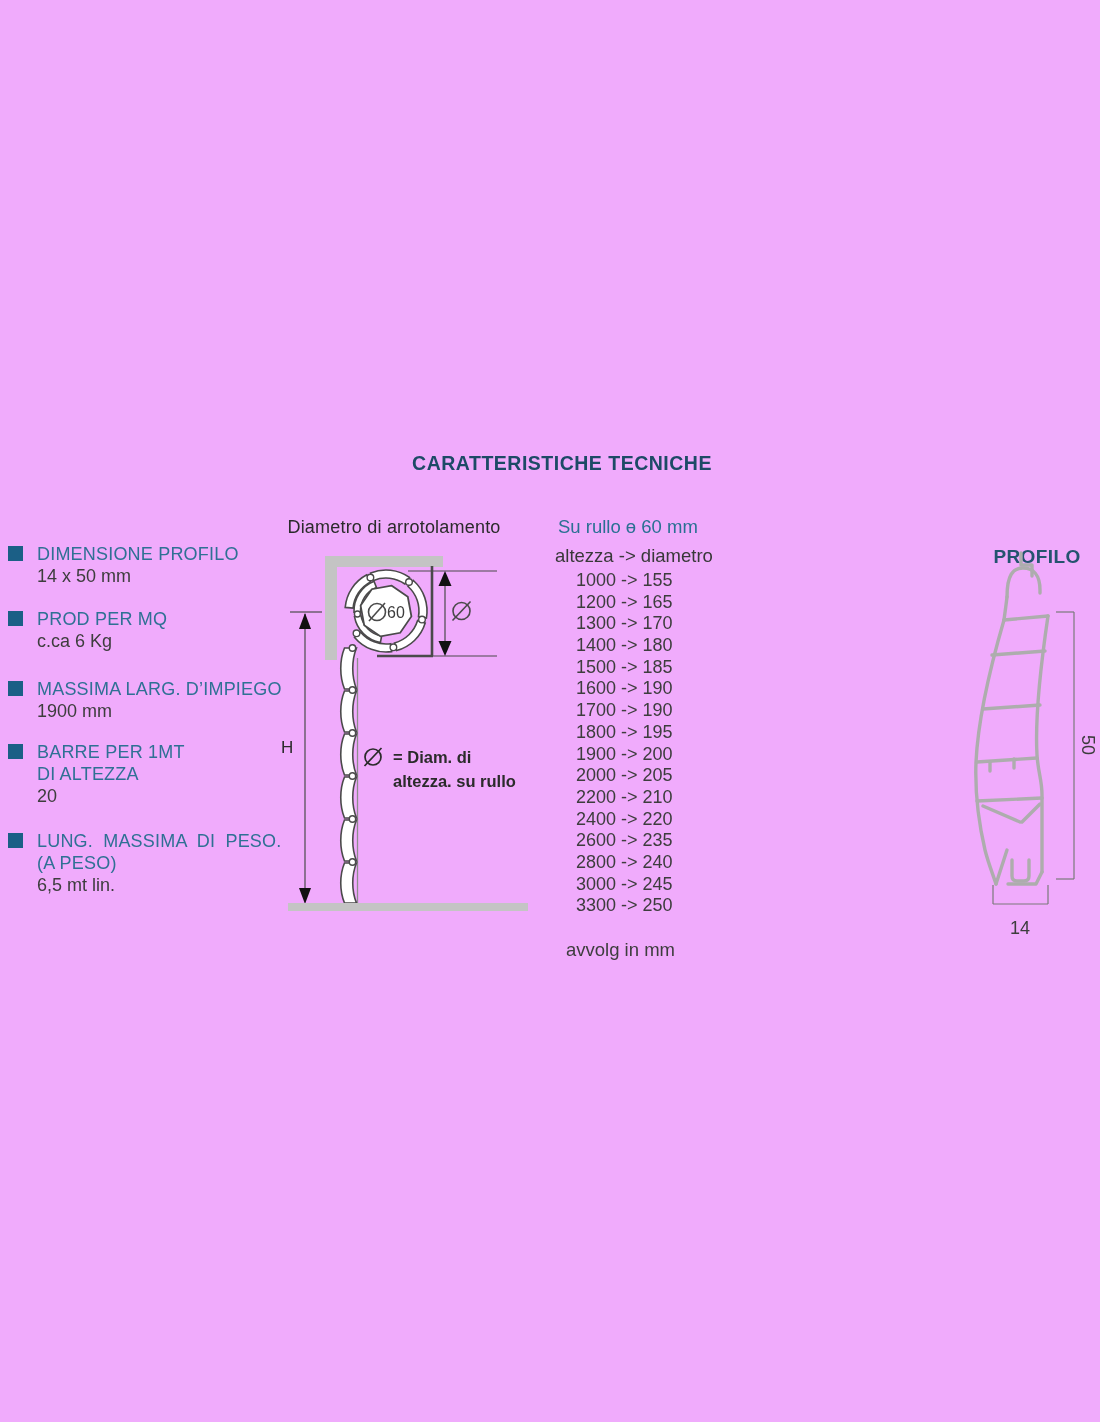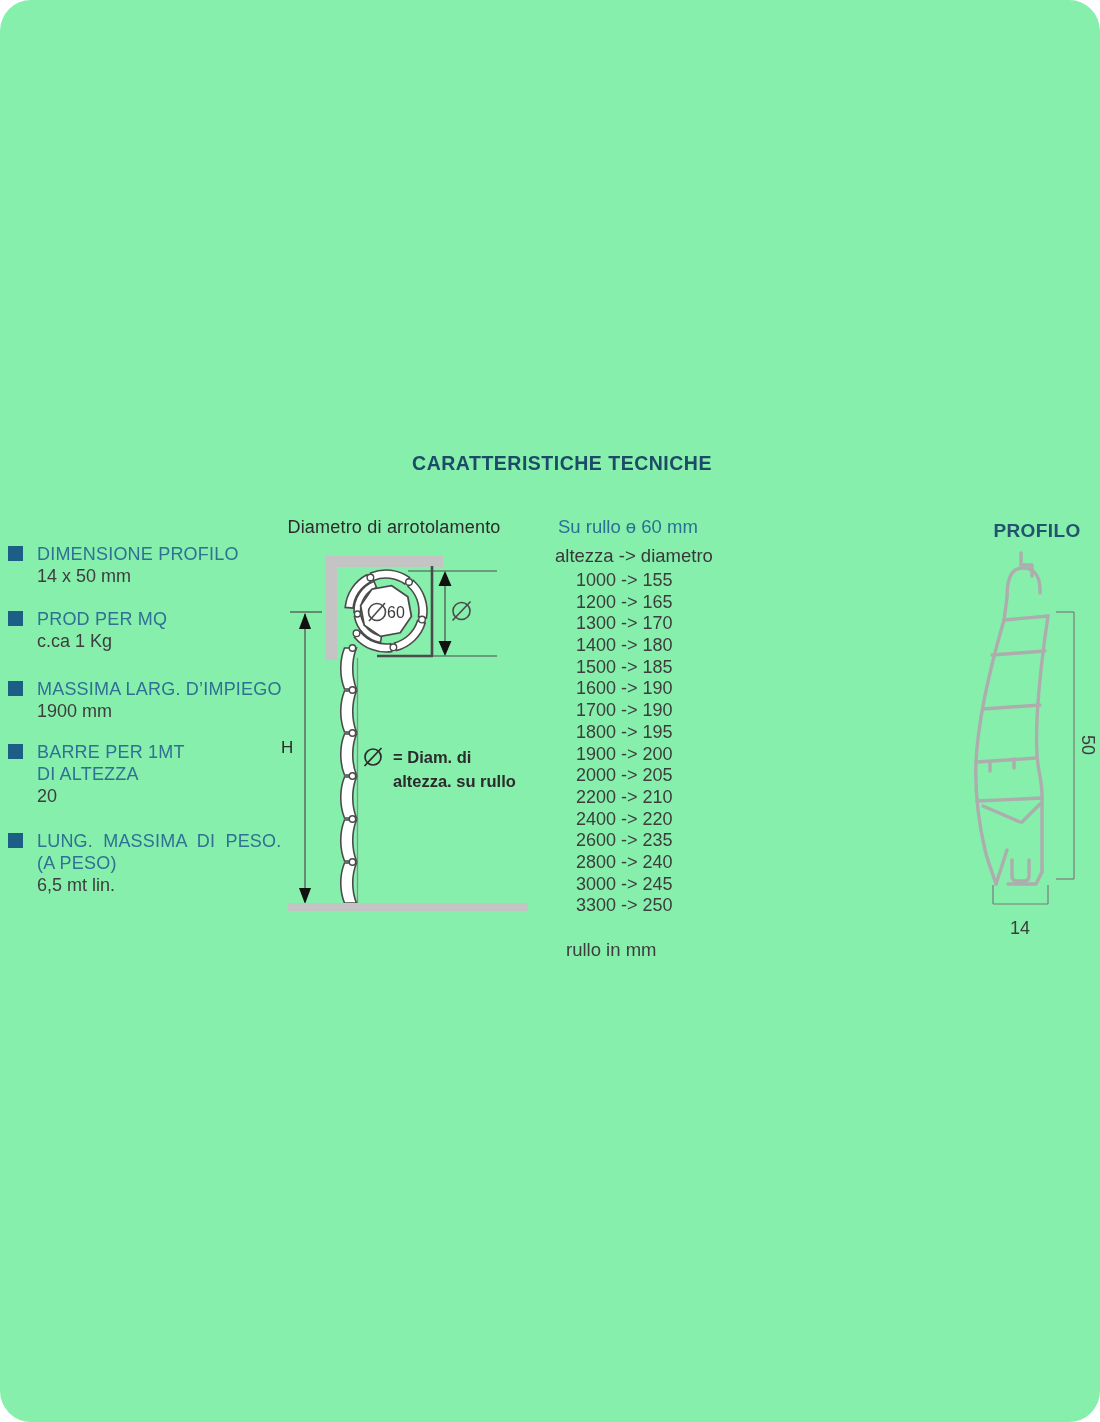--- a/index.html
+++ b/index.html
@@ -1,18 +1,18 @@
 <!DOCTYPE html>
 <html><head>
 <meta charset="utf-8">
 <style>
   html,body{margin:0;padding:0;background:#fff;}
   .page{
-    position:relative;width:1100px;height:1422px;background:#86efac;overflow:hidden;
-    font-family:"Liberation Sans","DejaVu Sans",sans-serif;color:#3d3d3d;border-radius:31px;
+    position:relative;width:1100px;height:1422px;background:#f0abfc;overflow:hidden;
+    font-family:"Liberation Sans","DejaVu Sans",sans-serif;color:#3d3d3d;
   }
   .page-title{
     position:absolute;top:452px;left:562px;transform:translateX(-50%);
     font-size:19.5px;font-weight:bold;letter-spacing:.5px;color:#1d4a66;white-space:nowrap;
   }
   
   .spec{position:absolute;left:8px;width:290px;}
   .spec .bullet{position:absolute;left:0;top:3px;width:15px;height:15px;background:#1b5f86;}
   .spec .body{margin-left:29px;}
   .spec .lbl{color:#2f7094;font-size:18px;font-weight:500;letter-spacing:.2px;line-height:22px;}
@@ -34,21 +34,21 @@
     position:absolute;left:393px;top:745px;font-size:16.5px;font-weight:600;
     color:#2b2b2b;line-height:24px;white-space:nowrap;
   }
   
   .table-title{position:absolute;left:558px;top:516px;font-size:18.5px;font-weight:500;color:#2a7093;white-space:nowrap;}
   .table-subtitle{position:absolute;left:555px;top:545px;font-size:18.5px;font-weight:500;color:#383838;white-space:nowrap;}
   .table-rows{position:absolute;left:576px;top:570px;font-size:18px;color:#3d3d3d;}
   .table-rows .row{height:21.7px;line-height:21.7px;white-space:nowrap;}
   .table-footnote{position:absolute;left:566px;top:939px;font-size:18.5px;color:#3d3d3d;white-space:nowrap;}
   
-  .profile-title{position:absolute;left:1037px;top:520px;transform:translateX(-50%);
+  .profile-title{position:absolute;left:1037px;top:546px;transform:translateX(-50%);
     font-size:19px;font-weight:600;color:#24536f;letter-spacing:.4px;white-space:nowrap;}
   .profile-svg{position:absolute;left:955px;top:545px;}
   .pstroke{fill:none;stroke:#adadad;stroke-width:3.4;stroke-linecap:round;stroke-linejoin:round;}
   .pdim{fill:none;stroke:#7a7a7a;stroke-width:1.2;}
   .pdimtext{fill:#3d3d3d;font-size:18px;font-family:"Liberation Sans","DejaVu Sans",sans-serif;}
 </style>
 </head>
 <body>
 
 <div class="page">
@@ -60,21 +60,21 @@
     <div class="body">
       <div class="lbl">DIMENSIONE PROFILO</div>
       <div class="val">14 x 50 mm</div>
     </div>
   </div>
 
   <div class="spec" style="top:608px">
     <span class="bullet"></span>
     <div class="body">
       <div class="lbl">PROD PER MQ</div>
-      <div class="val">c.ca 1 Kg</div>
+      <div class="val">c.ca 6 Kg</div>
     </div>
   </div>
 
   <div class="spec" style="top:678px">
     <span class="bullet"></span>
     <div class="body">
       <div class="lbl">MASSIMA LARG. D’IMPIEGO</div>
       <div class="val">1900 mm</div>
     </div>
   </div>
@@ -189,21 +189,21 @@
     <div class="row">1800 -&gt; 195</div>
     <div class="row">1900 -&gt; 200</div>
     <div class="row">2000 -&gt; 205</div>
     <div class="row">2200 -&gt; 210</div>
     <div class="row">2400 -&gt; 220</div>
     <div class="row">2600 -&gt; 235</div>
     <div class="row">2800 -&gt; 240</div>
     <div class="row">3000 -&gt; 245</div>
     <div class="row">3300 -&gt; 250</div>
   </div>
-  <div class="table-footnote">rullo in mm</div>
+  <div class="table-footnote">avvolg in mm</div>
 
   <div class="profile-title">PROFILO</div>
 
   <svg class="profile-svg" width="145" height="400" viewBox="955 545 145 400">
 
     <path class="pstroke" d="M1021,553 V565 H1032 V576"></path>
     <path class="pstroke" d="M1007,597 C1007,575 1013,568 1023,568 C1033,568 1040,575 1040,590 L1040,593"></path>
     <path class="pstroke" d="M1007,597 C1006,606 1005,612 1004,620"></path>
 
     <path class="pstroke" d="M1004,620 L1048,616"></path>

